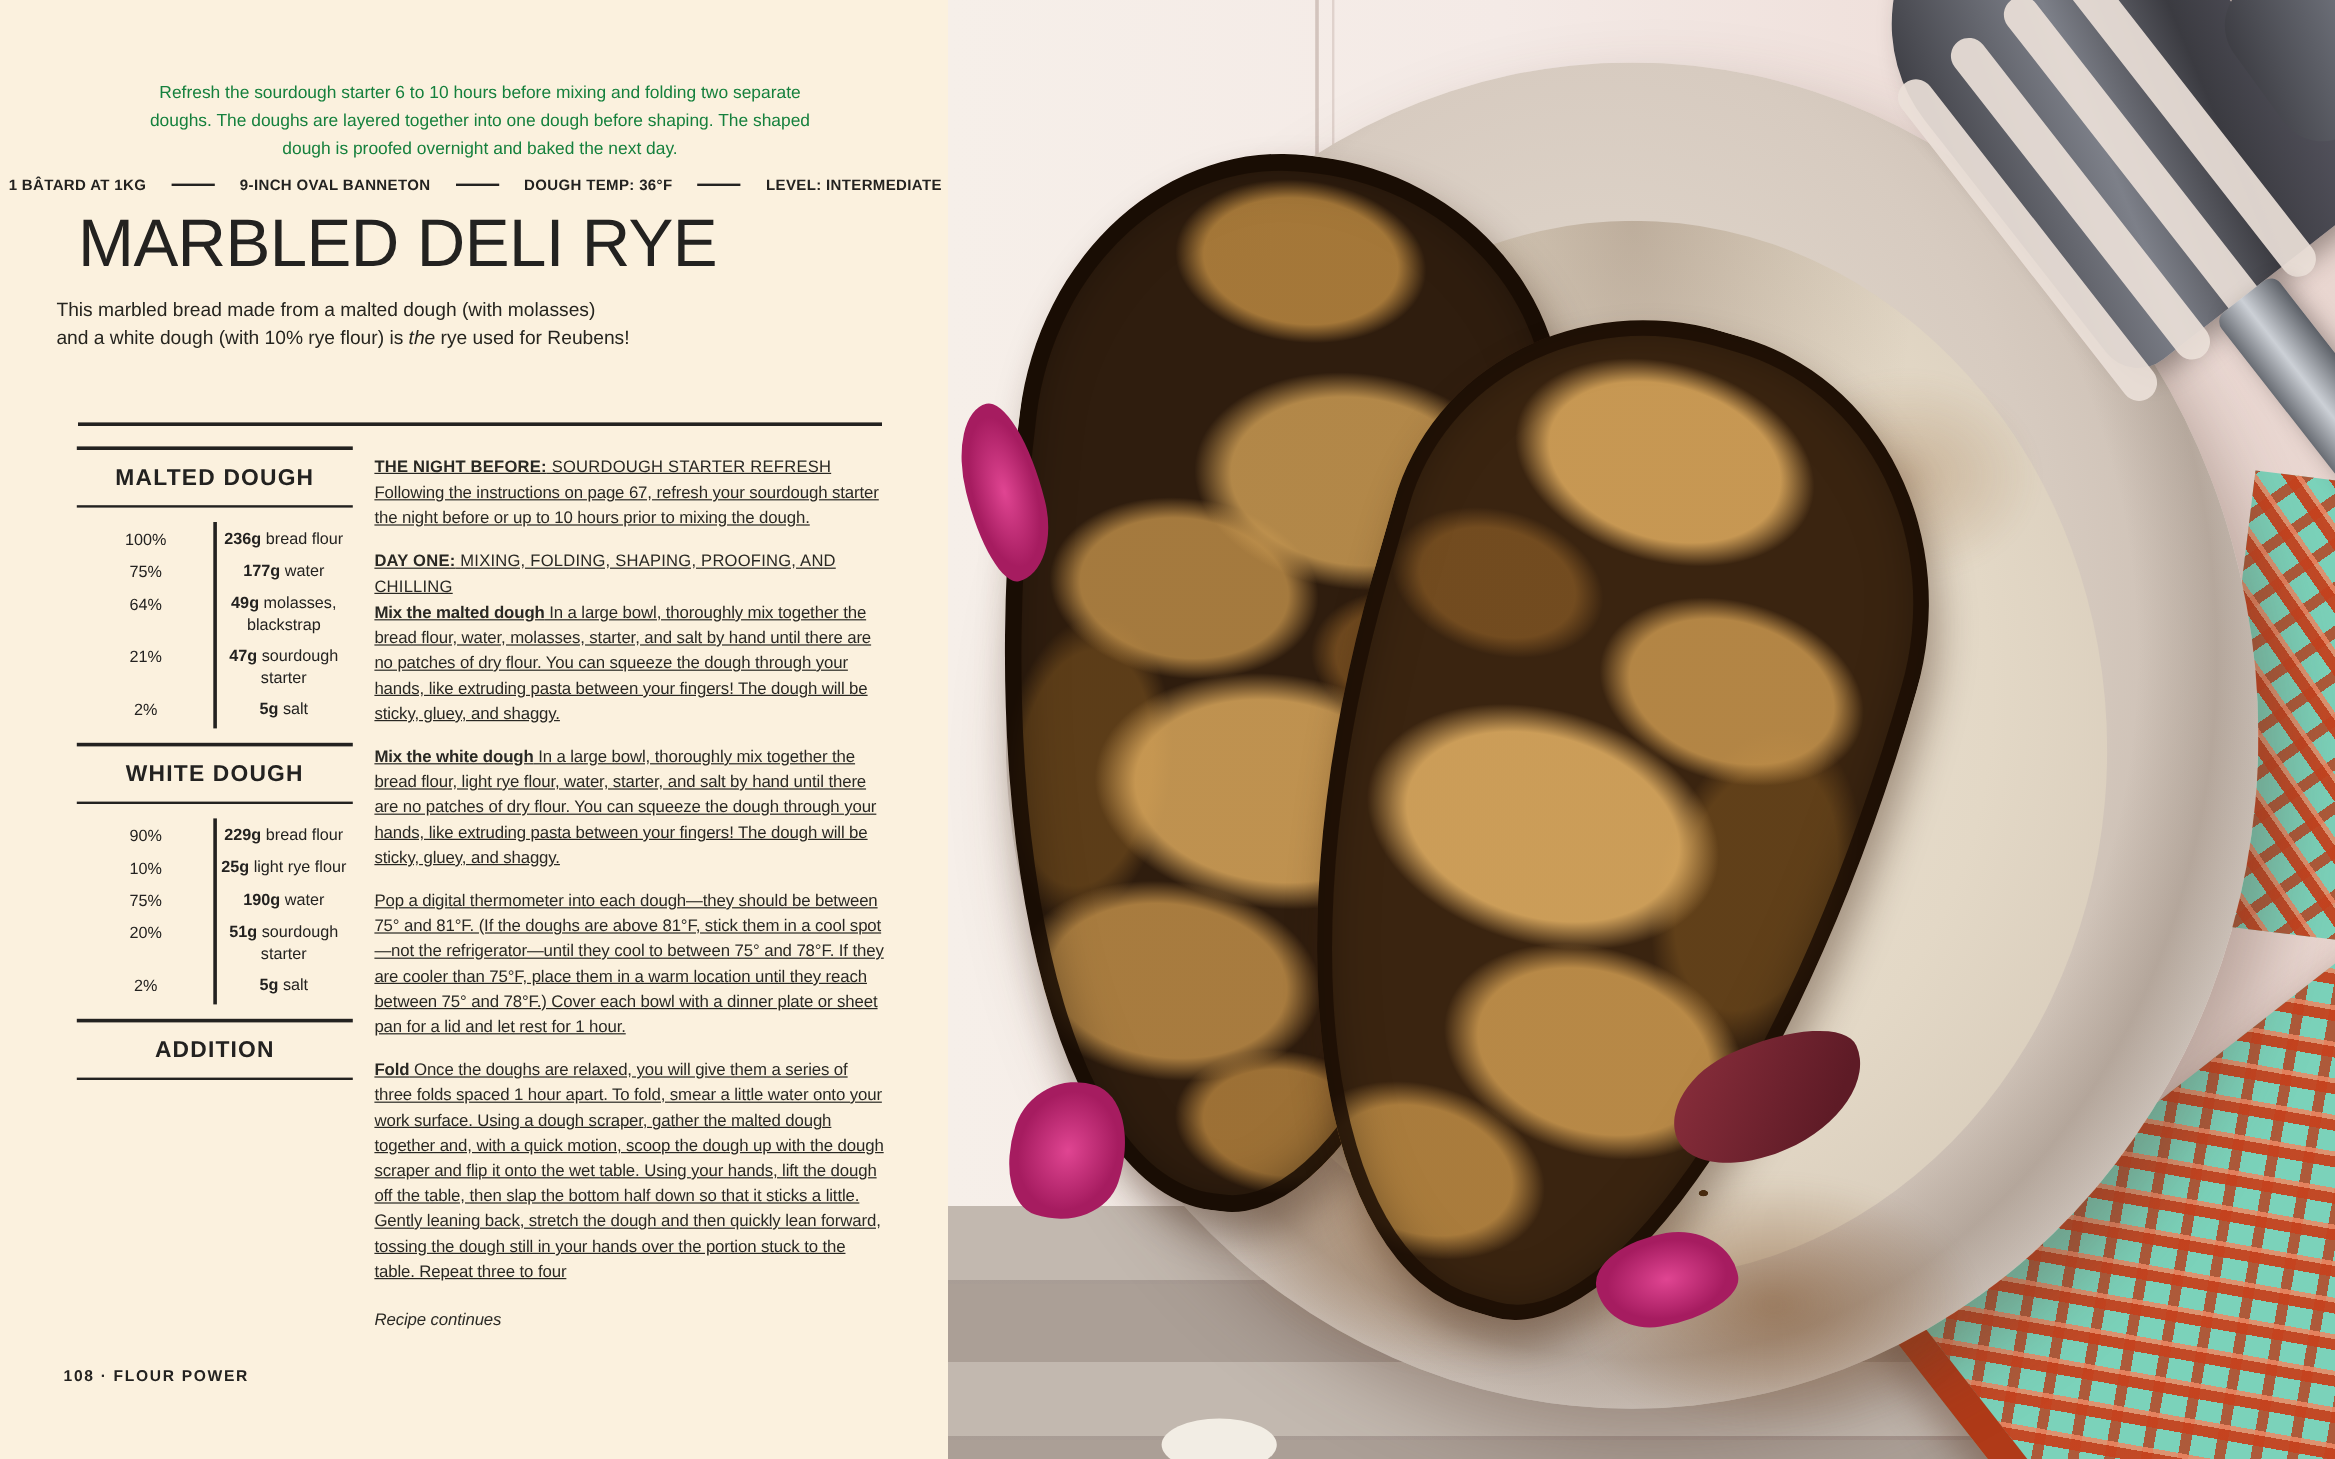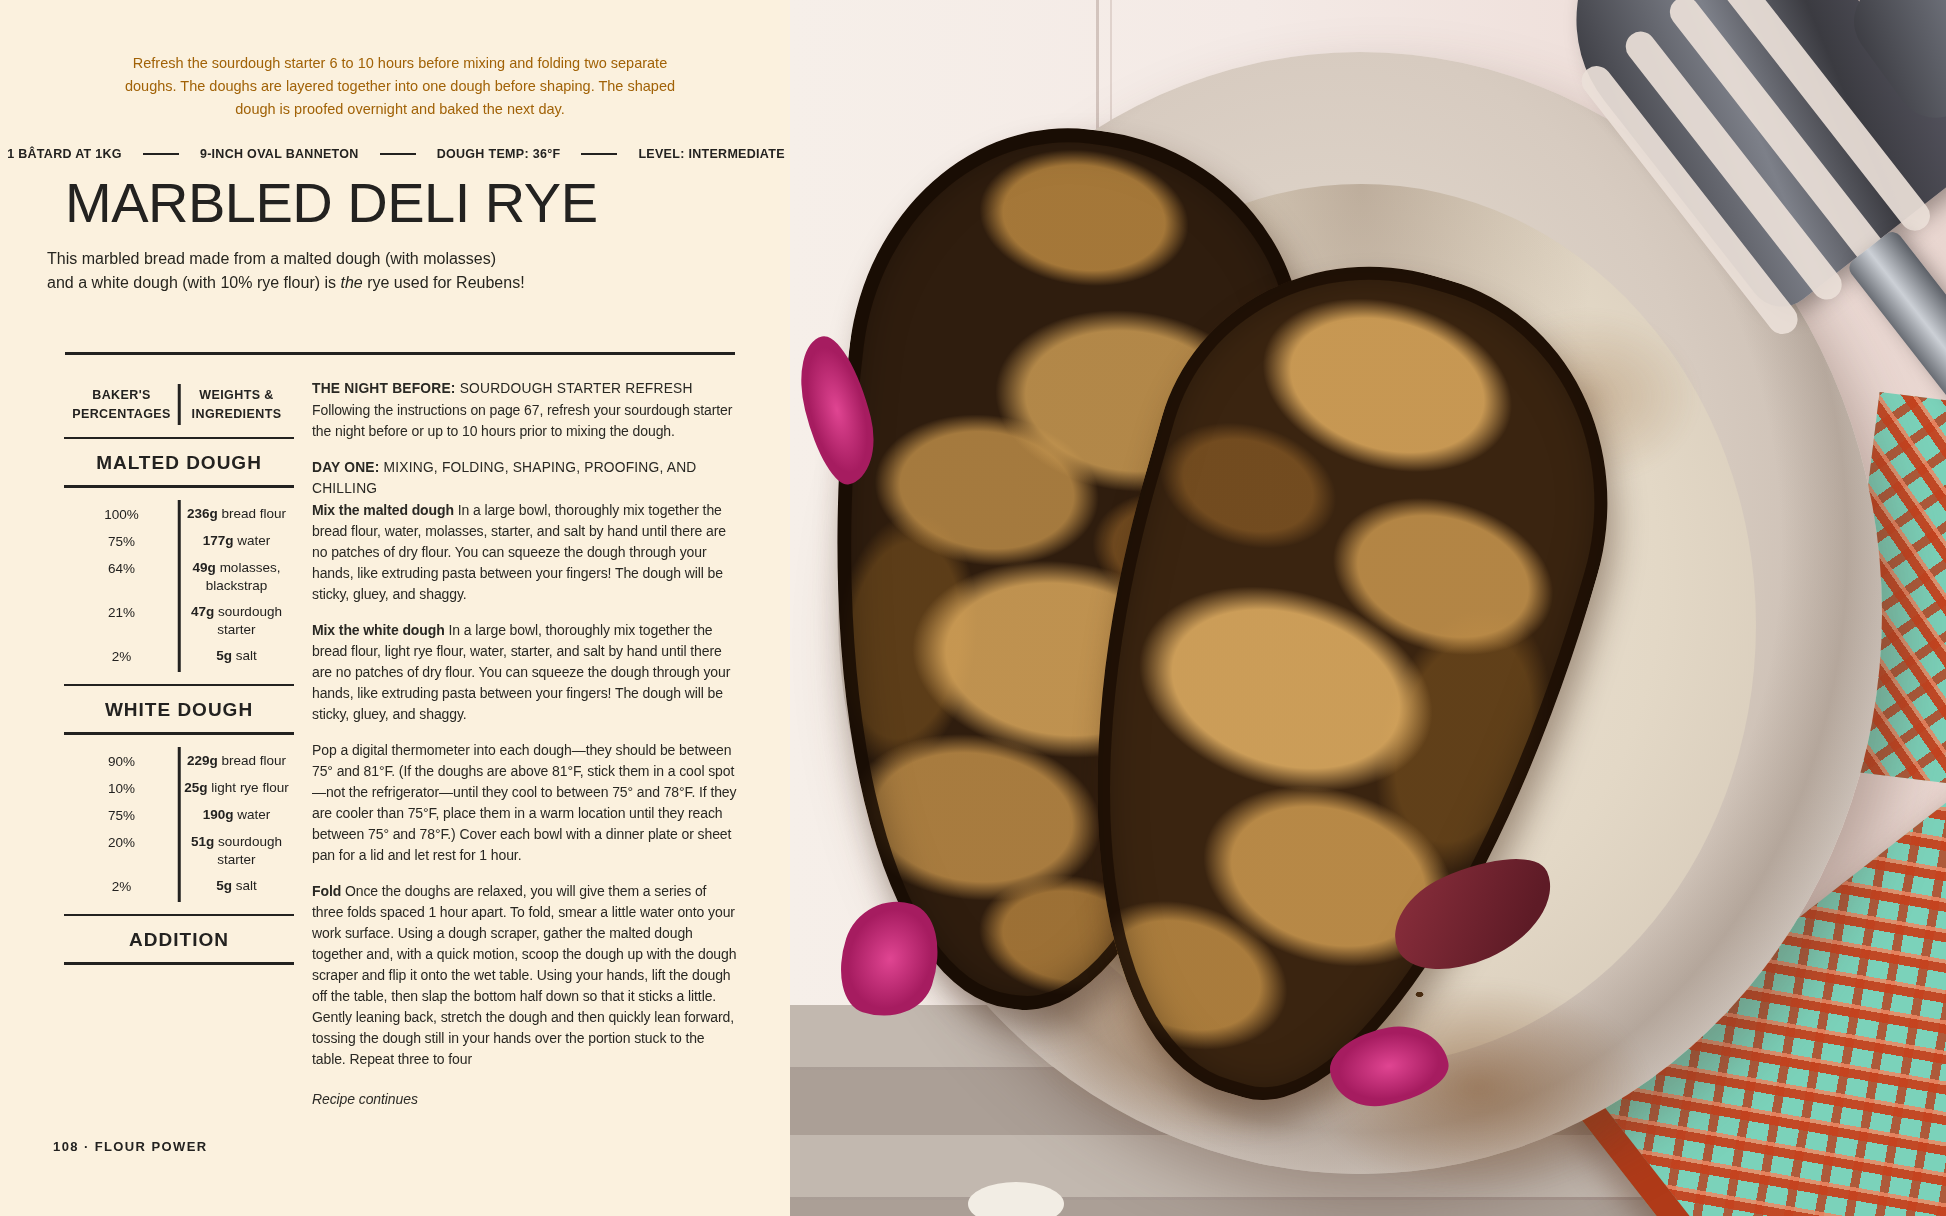--- a/index.html
+++ b/index.html
@@ -8,21 +8,21 @@
   }
   *{box-sizing:border-box; margin:0; padding:0;}
   html,body{width:1946px; height:1216px; overflow:hidden;}
   body{font-family:"Liberation Sans","DejaVu Sans",sans-serif; background:#fff;}
   .spread{position:relative; width:1946px; height:1216px; display:flex;}
 
   
   .page-left{position:relative; width:790px; height:1216px; background:var(--page-bg); color:var(--ink);}
   .snapshot{position:absolute; top:52px; left:65px; width:670px; text-align:center;}
   .snap-label{font-size:13px; font-weight:700; letter-spacing:3px; margin-bottom:11px;}
-  .snap-text{font-size:14.5px; line-height:1.58; max-width:560px; margin:0 auto; color:#a16207;}
+  .snap-text{font-size:14.5px; line-height:1.58; max-width:560px; margin:15px auto; color:#15803d;}
   .meta-row{position:absolute; top:147px; left:40px; width:712px; display:flex; align-items:center; justify-content:center; gap:21px; font-size:12.5px; font-weight:700; letter-spacing:.3px; white-space:nowrap;}
   .meta-dash{width:36px; height:2.5px; background:var(--ink); flex:0 0 auto;}
   .title{position:absolute; top:170px; left:65px; width:670px; text-align:left; font-size:56px; font-weight:400; letter-spacing:-.5px;}
   .subtitle{position:absolute; top:247px; left:47px; width:670px; text-align:left; font-size:16px; line-height:1.5; color:#26251f;}
   .main-rule{position:absolute; top:352px; left:65px; width:670px; height:2.5px; background:var(--ink);}
 
   
   .ing-col{position:absolute; left:64px; top:372px; width:230px; color:var(--ink);}
   .ing-header{position:relative; display:flex; text-align:center; font-size:12.5px; font-weight:700; letter-spacing:.4px; line-height:1.5; padding:14px 0 13px;}
   .ing-header .cell{width:50%; padding:0 6px;}
@@ -32,21 +32,21 @@
   .sec-rows{position:relative; padding:9px 0 10px;}
   .sec-rows::after{content:""; position:absolute; left:50%; top:12px; bottom:12px; width:2.5px; background:var(--ink); transform:translateX(-50%);}
   .row{display:flex; align-items:flex-start; margin:8px 0;}
   .row .pct{width:50%; text-align:center; font-size:13.5px; line-height:18px; padding-top:1px;}
   .row .ing{width:50%; text-align:center; font-size:13.5px; line-height:18px; padding:0 3px;}
   .row .w{font-weight:700;}
   .page-footer{position:absolute; left:53px; bottom:62px; font-size:13px; font-weight:700; letter-spacing:1.4px;}
 
   
   .body-col{position:absolute; left:312px; top:378px; width:427px; font-size:14px; line-height:21px; color:#292823; letter-spacing:-.1px;}
-  .para{margin-bottom:15px;}
+  .para{margin-bottom:15px;text-decoration:underline;}
   .para-head{font-size:13.8px; letter-spacing:.2px; margin-bottom:1px;}
   .para-head b, .para-text b{font-weight:700;}
   .continues{font-style:italic; font-size:14px; margin-top:19px; color:#2c2b26;}
 
   
   .photo{position:relative; width:1156px; height:1216px; overflow:hidden;
     background:linear-gradient(90deg,#f6efe9 0%,#f4eae6 40%,#efe0db 70%,#e9d6d0 100%);}
   .photo *{position:absolute;}
   .vline{top:0; width:3px; height:470px; background:rgba(140,112,100,.32);}
   .vline.v1{left:306px;} .vline.v2{left:320px; width:2px; background:rgba(140,112,100,.2);}
@@ -151,24 +151,20 @@
     <h1 class="title">MARBLED DELI RYE</h1>
 
     <p class="subtitle">
       <span>This marbled bread made from a malted dough (with molasses)</span><br>
       <span>and a white dough (with 10% rye flour) is </span><i>the</i><span> rye used for Reubens!</span>
     </p>
 
     <div class="main-rule"></div>
 
     <aside class="ing-col">
-      <div class="ing-header">
-        <div class="cell">BAKER'S PERCENTAGES</div>
-        <div class="cell">WEIGHTS &amp; INGREDIENTS</div>
-      </div>
       <div class="col-rule"></div>
 
       <div class="sec-title">MALTED DOUGH</div>
       <div class="col-rule"></div>
       <div class="sec-rows">
         <div class="row">
           <div class="pct">100%</div>
           <div class="ing"><b class="w">236g</b> <span>bread flour</span></div>
         </div>
         <div class="row">

